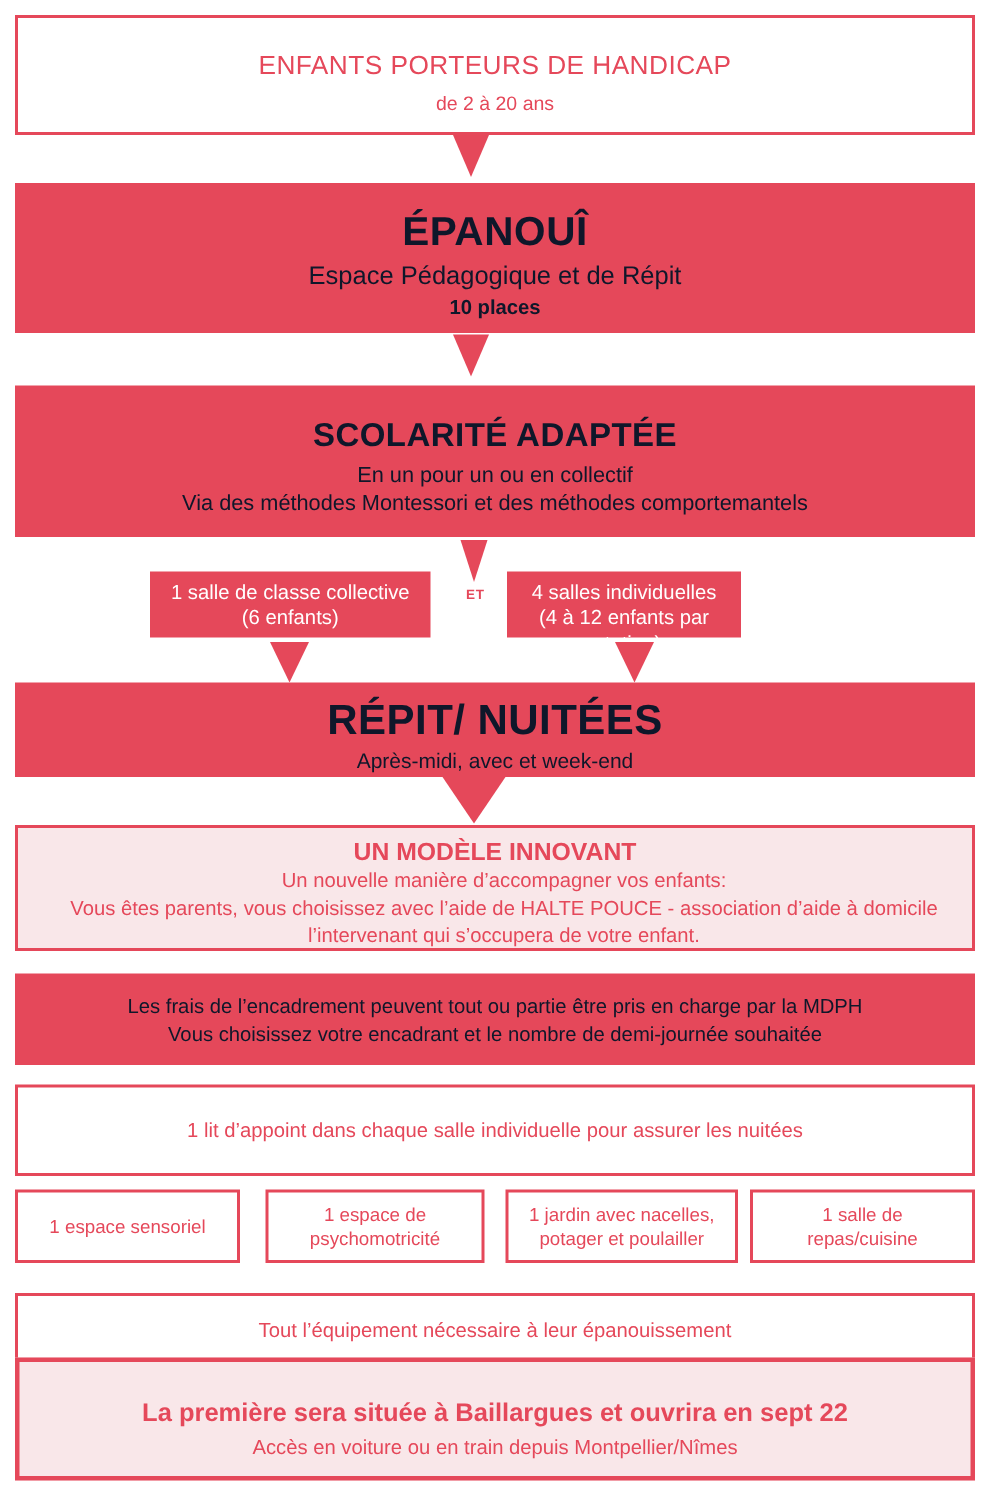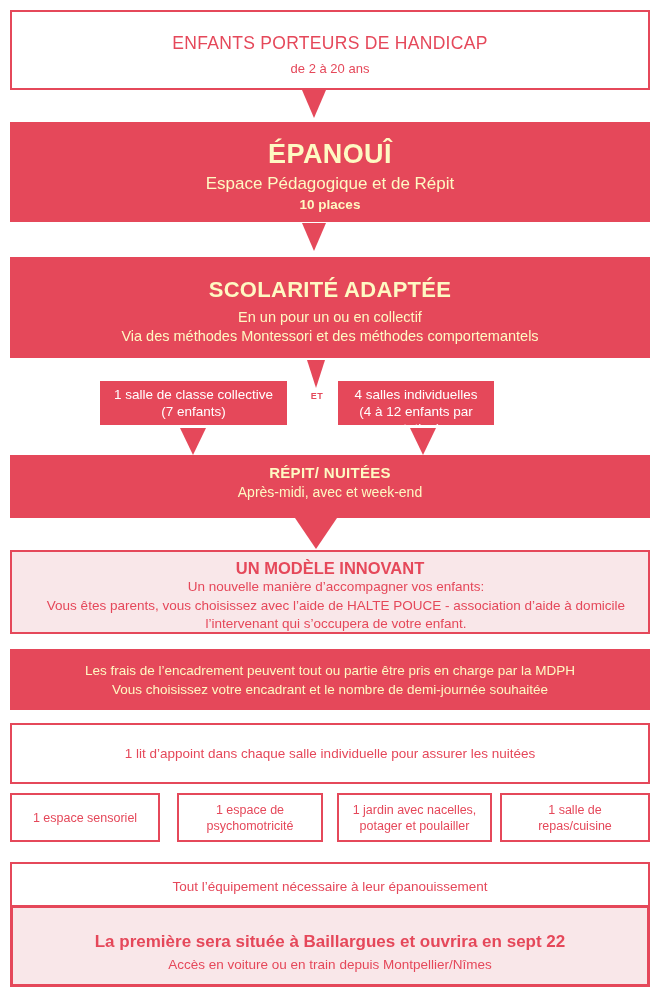--- a/index.html
+++ b/index.html
@@ -5,21 +5,21 @@
   * { margin:0; padding:0; box-sizing:border-box; }
   html,body { background:#ffffff; }
   body {
     width:660px; height:1000px;
     font-family:"Liberation Sans", sans-serif;
     position:relative;
   }
   .page { position:relative; width:660px; height:1000px; background:#ffffff; overflow:hidden; }
 
   .bx { position:absolute; left:10px; width:640px; text-align:center; }
-  .fill-red { background:#e5485a; color:#fef9c3; }
+  .fill-red { background:#e5485a; color:#0f172a; }
   .outline { background:#ffffff; border:2px solid #e5485a; color:#e5485a; }
   .pinkbox { background:#f9e7e9; border:2px solid #e5485a; color:#e5485a; }
 
   
   .tri { position:absolute; width:0; height:0; }
   .tri-main { border-left:12px solid transparent; border-right:12px solid transparent; border-top:28px solid #e5485a; }
   .tri-thin { border-left:9px solid transparent; border-right:9px solid transparent; border-top:28px solid #e5485a; }
   .tri-split { border-left:13px solid transparent; border-right:13px solid transparent; border-top:27px solid #e5485a; }
   .tri-wide { border-left:21px solid transparent; border-right:21px solid transparent; border-top:31px solid #e5485a; }
 
@@ -43,21 +43,21 @@
   .et-label { position:absolute; left:299px; top:391px; width:36px; text-align:center;
               color:#e5485a; font-size:9px; font-weight:bold; letter-spacing:0.5px; }
 
   .box-split { position:absolute; top:381px; height:44px; background:#e5485a; color:#ffffff;
                text-align:center; font-size:13.5px; line-height:17px; padding-top:5px; }
   .box-split-left { left:100px; width:187px; }
   .box-split-right { left:338px; width:156px; }
 
   
   .box-repit { top:455px; height:63px; }
-  .box-repit .t { padding-top:9px; font-size:15px; font-weight:bold; letter-spacing:0.3px; }
+  .box-repit .t { padding-top:9px; font-size:28px; font-weight:bold; letter-spacing:0.3px; }
   .box-repit .s { margin-top:3px; font-size:14px; }
 
   
   .box-modele { top:550px; height:84px; overflow:hidden; }
   .box-modele .t { padding-top:7px; font-size:16.5px; font-weight:bold; }
   .box-modele .l { font-size:13.5px; line-height:18.5px;padding-left:12px; }
   .box-modele .l:first-of-type { margin-top:2px; }
 
   
   .box-frais { top:649px; height:61px; font-size:13.5px; line-height:19px; }
@@ -107,21 +107,21 @@
     <div class="t">SCOLARITÉ ADAPTÉE</div>
     <div class="l1">En un pour un ou en collectif</div>
     <div class="l2">Via des méthodes Montessori et des méthodes comportemantels</div>
   </div>
 
   <div class="tri tri-thin" style="left:307px; top:360px;"></div>
   <div class="et-label">ET</div>
 
   <div class="box-split box-split-left">
     <div>1 salle de classe collective</div>
-    <div>(7 enfants)</div>
+    <div>(6 enfants)</div>
   </div>
 
   <div class="box-split box-split-right">
     <div>4 salles individuelles</div>
     <div>(4 à 12 enfants par rotation)</div>
   </div>
 
   <div class="tri tri-split" style="left:180px; top:428px;"></div>
   <div class="tri tri-split" style="left:410px; top:428px;"></div>
 

